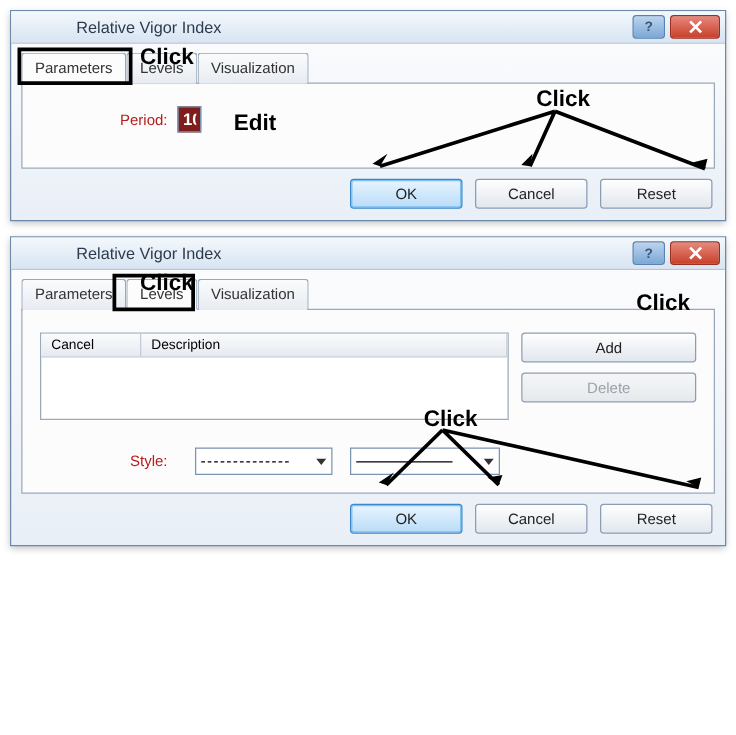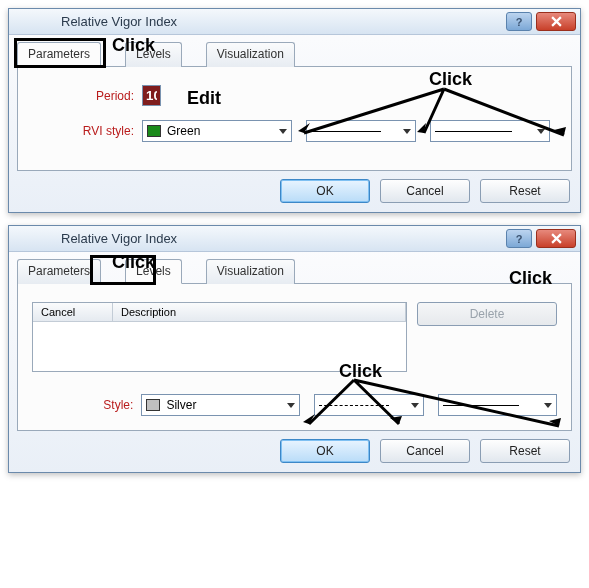--- a/index.html
+++ b/index.html
@@ -51,21 +51,20 @@
     width: 40px;
     background: linear-gradient(#e7897c, #c8402a);
     border-color: #9a2f1d;
   }
   .close-btn svg { width: 11px; height: 11px; }
   .tabs {
     display: flex;
     margin: 6px 4px 0 8px;
     position: relative;
     z-index: 2;
-    gap: 24px;
   }
   .tab {
     padding: 4px 10px 5px;
     background: linear-gradient(#fafbfc,#e7ecf2);
     border: 1px solid #9aa9ba;
     border-bottom: none;
     border-radius: 3px 3px 0 0;
     margin-right: 0px;
     position: relative;
     top: 1px;
@@ -228,38 +227,20 @@
     <div class="tab active"><span>Parameters</span></div>
     <div class="tab"><span>Levels</span></div>
     <div class="tab"><span>Visualization</span></div>
   </div>
 
   <div class="panel">
     <div class="row">
       <div class="lbl">Period:</div>
       <input class="numbox" value="10" style="">
     </div>
-    <div class="row">
-      <div class="lbl">RVI style:</div>
-      <div class="combo" style="width:150px;">
-        <span class="swatch" style="background:#1a8a1a"></span>
-        <span>Green</span>
-        <span class="arrow"></span>
-      </div>
-      <div style="width:14px"></div>
-      <div class="combo linebox" style="width:110px;">
-        <span class="line"></span>
-        <span class="arrow"></span>
-      </div>
-      <div style="width:14px"></div>
-      <div class="combo linebox" style="width:120px;">
-        <span class="line"></span>
-        <span class="arrow"></span>
-      </div>
-    </div>
   </div>
 
   <div class="btnbar">
     <div class="btn primary">
         <span>OK</span>
       </div>
     <div class="btn">
         <span>Cancel</span>
       </div>
     <div class="btn">
@@ -296,33 +277,31 @@
 
   <div class="panel">
     <div class="row" style="align-items:flex-start;">
       <div class="listview">
         <div class="hdr">
           <div style="width:80px">Cancel</div>
           <div style="flex:1">Description</div>
         </div>
       </div>
       <div class="sidebtns">
+        <div class="btn">
+            <span>Add</span>
+          </div>
         <div class="btn disabled">
             <span>Delete</span>
           </div>
       </div>
     </div>
 
     <div class="row" style="margin:22px 0 0 0;">
       <div class="lbl" style="width:110px">Style:</div>
-      <div class="combo" style="width:160px;">
-        <span class="swatch" style="background:#c0c0c0"></span>
-        <span>Silver</span>
-        <span class="arrow"></span>
-      </div>
       <div style="width:14px"></div>
       <div class="combo linebox dash" style="width:110px;">
         <span class="line"></span>
         <span class="arrow"></span>
       </div>
       <div style="width:14px"></div>
       <div class="combo linebox" style="width:120px;">
         <span class="line"></span>
         <span class="arrow"></span>
       </div>

